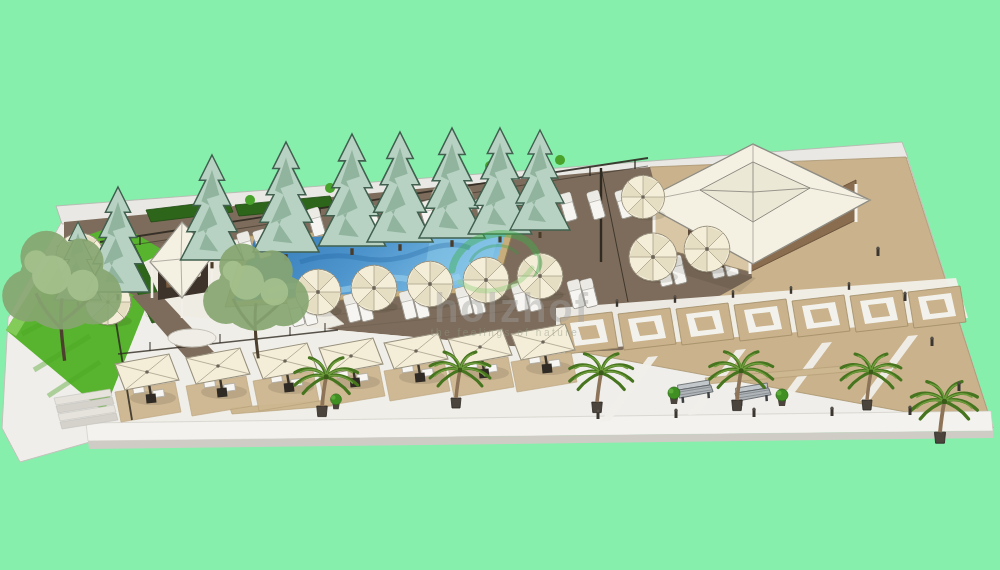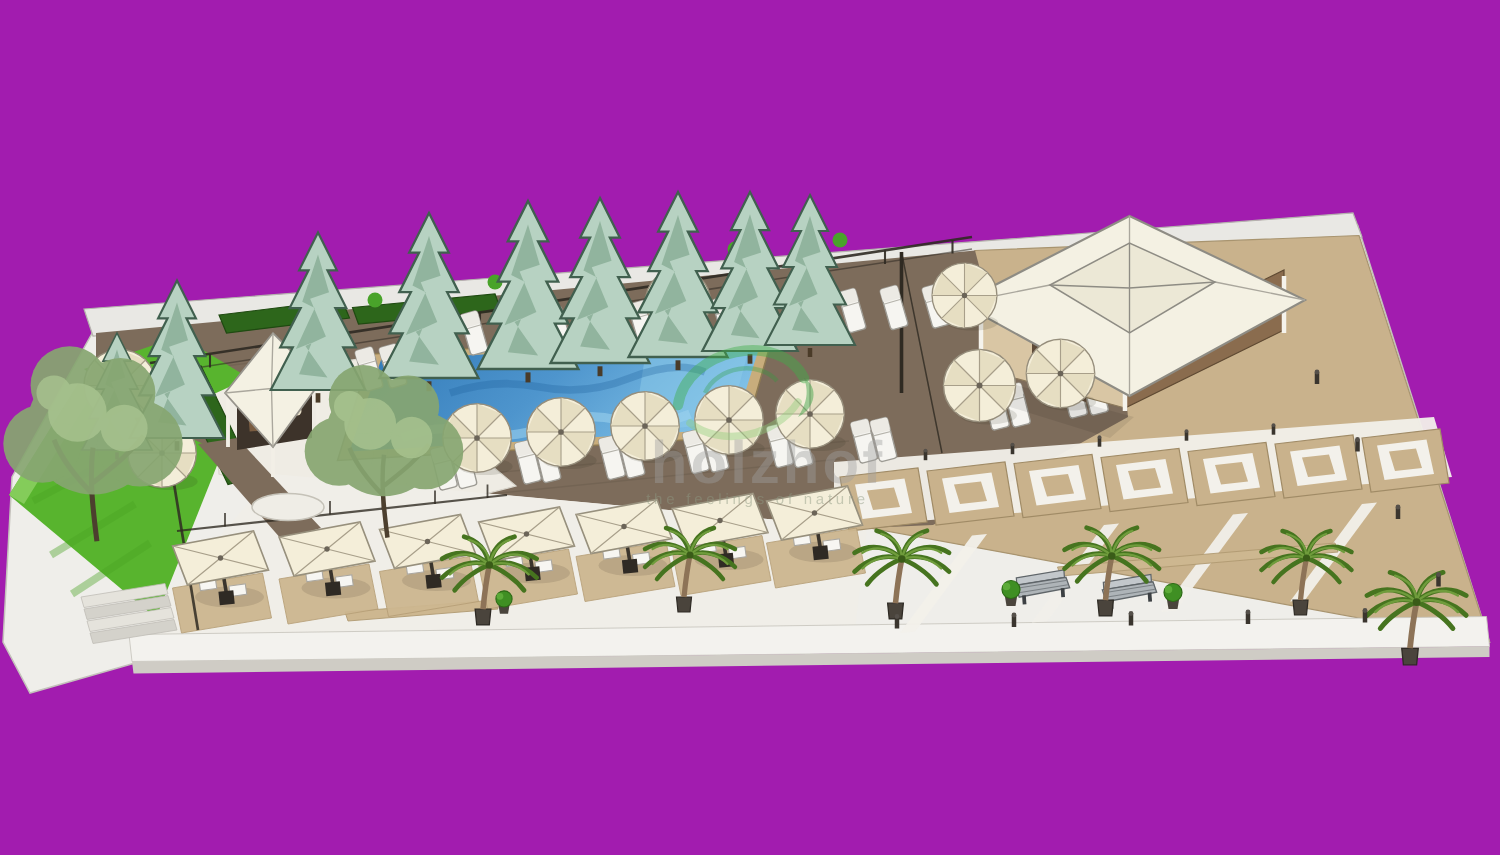--- a/index.html
+++ b/index.html
@@ -1,16 +1,16 @@
 <!DOCTYPE html>
 <html><head>
 <meta charset="utf-8">
 <style>
   html,body{margin:0;padding:0;background:#ffffff;}
-  .stage{position:relative;width:1000px;height:570px;background:#a21caf;overflow:hidden;
+  .stage{position:relative;width:1000px;height:570px;background:#86efac;overflow:hidden;
          font-family:"Liberation Sans", sans-serif;text-align:right;}
   svg{display:block}
   .wm-text{font-family:"Liberation Sans", sans-serif;font-weight:bold;letter-spacing:2px;}
   .wm-tag{font-family:"Liberation Sans", sans-serif;letter-spacing:2.5px;}
 </style>
 </head>
 <body>
 
 <div class="stage">
 <svg width="1000" height="570" viewBox="0 0 1000 570">

